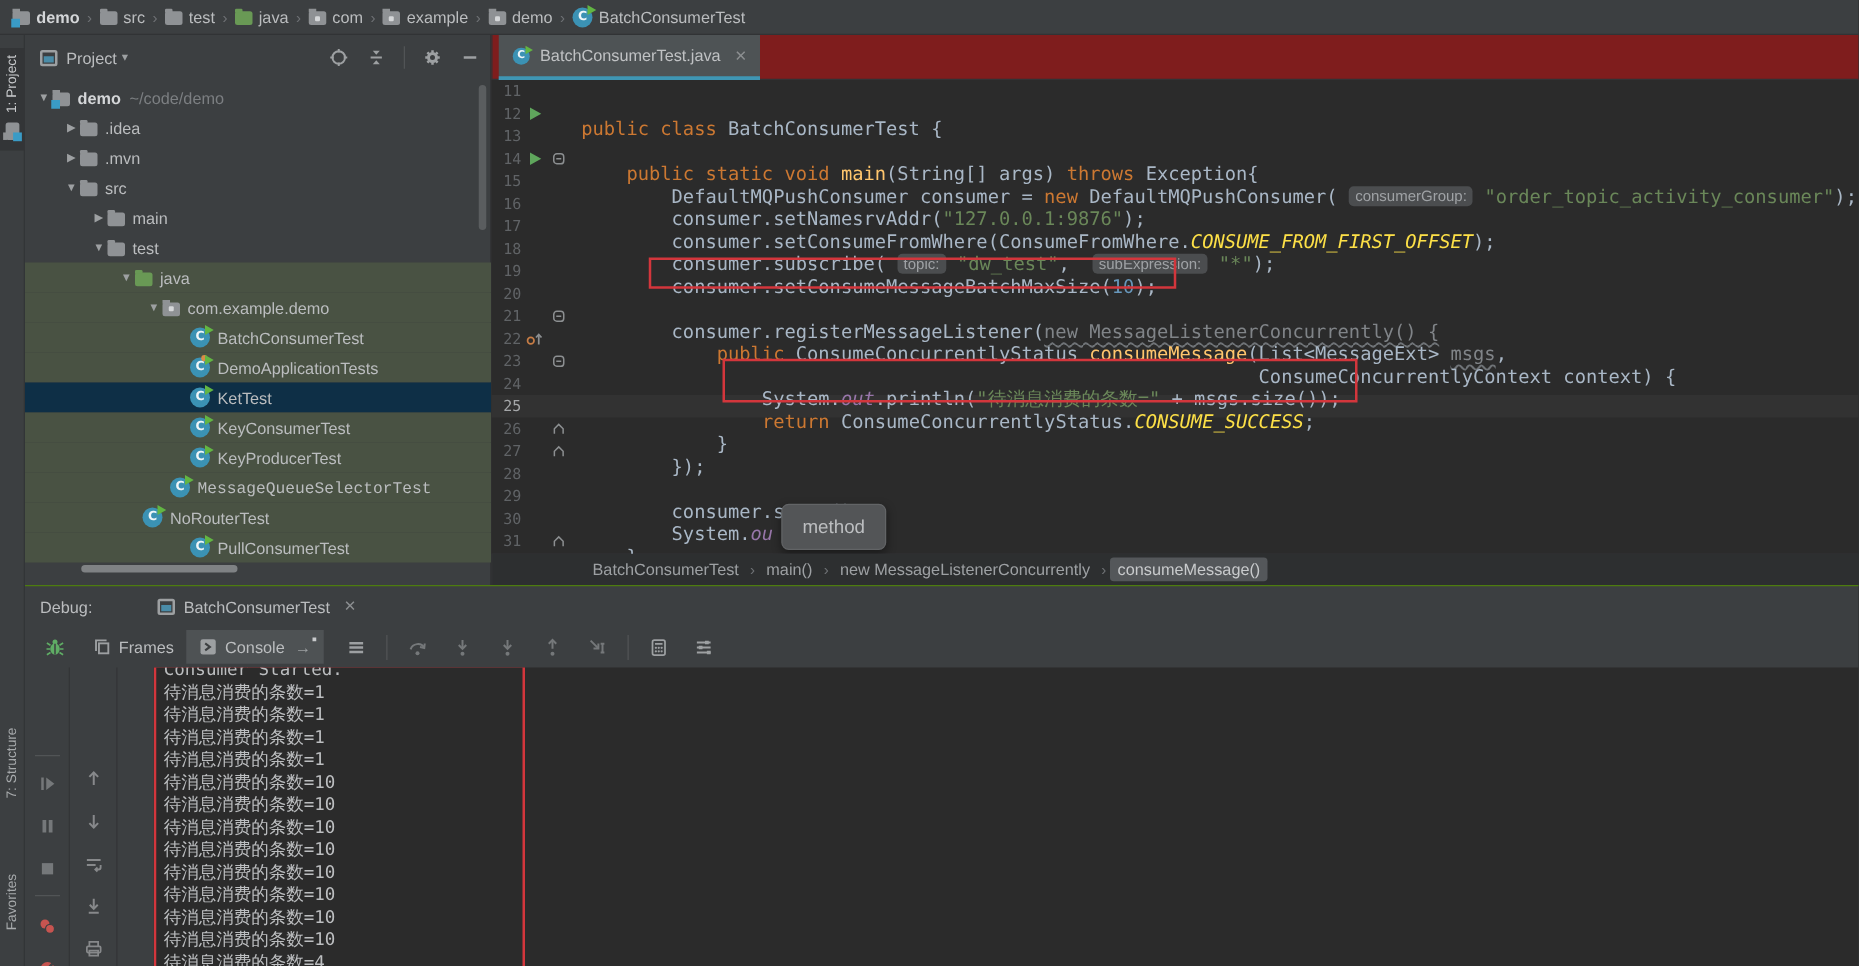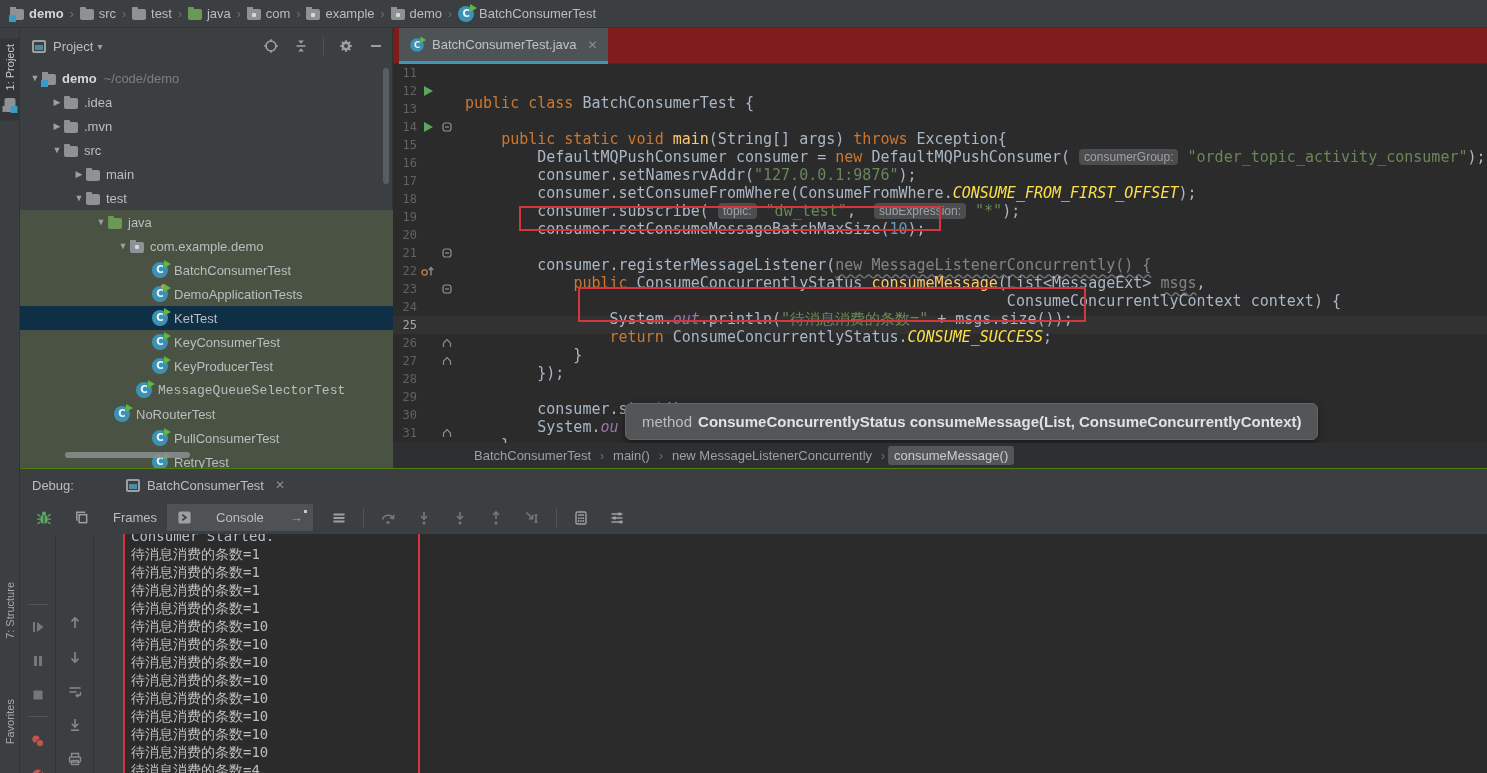--- a/index.html
+++ b/index.html
@@ -102,21 +102,21 @@
   .ebc-item{padding:2px 6px;}
   .ebc-item.selected{background:#54575a;border-radius:3px;color:#c8cacc;}
   .ebc-sep{color:#6e7174;margin:0 3px;font-size:12px;}
 
   
   .debug-panel{position:absolute;left:20px;top:468px;width:1467px;height:305px;background:#3c3f41;border-top:1px solid #4d7c0f;}
   .dbg-header{height:32px;display:flex;align-items:center;padding-left:12px;color:#bbbdbf;}
   .dbg-session{display:flex;align-items:center;gap:7px;margin-left:44px;padding:3px 8px;}
   .dbg-session .tab-close{color:#8c8f91;font-size:12px;margin-left:4px;}
   .dbg-toolbar{height:33px;display:flex;align-items:center;gap:0;padding-left:10px;}
-  .dbg-tab{display:flex;align-items:center;gap:24px;padding:6px 10px;color:#bbbdbf;}
+  .dbg-tab{display:flex;align-items:center;gap:6px;padding:6px 10px;color:#bbbdbf;}
   .dbg-tab.selected{background:#4e5254;}
   .console-jump{color:#9da0a2;font-size:13px;position:relative;margin-left:2px;}
   .console-jump::after{content:"";position:absolute;right:-4px;top:0;width:3px;height:3px;background:#c8cacc;}
   .tb-sep{width:1px;height:20px;background:#515456;margin:0 10px;}
   .tb-ic{width:28px;display:flex;justify-content:center;align-items:center;}
   .dbg-colA{position:absolute;left:0;top:65px;width:36px;bottom:0;border-right:1px solid #333537;}
   .dbg-colB{position:absolute;left:36px;top:65px;width:38px;bottom:0;border-right:1px solid #333537;}
   .col-ic{position:absolute;left:50%;transform:translateX(-50%);}
   .col-sep{position:absolute;left:8px;width:20px;height:1px;background:#515456;}
 
@@ -295,25 +295,20 @@
         </div>
         <div class="tree-row tint" style="padding-left: 80px;">
           <span class="tree-arrow"></span>
           <span class="ic ic-class"></span>
           <span class="tree-lbl">NoRouterTest</span>
         </div>
         <div class="tree-row tint" style="padding-left: 118px;">
           <span class="tree-arrow"></span>
           <span class="ic ic-class"></span>
           <span class="tree-lbl">PullConsumerTest</span>
-        </div>
-        <div class="tree-row tint" style="padding-left: 118px;">
-          <span class="tree-arrow"></span>
-          <span class="ic ic-class"></span>
-          <span class="tree-lbl">RetryTest</span>
         </div>
       </div>
     <div class="tree-vscroll"></div>
     <div class="tree-hscroll"></div>
   </div>
 
   <div class="tabbar">
     <div class="etab">
       <span class="ic ic-class" style="transform:scale(.85);"></span>
       <span>BatchConsumerTest.java</span>
@@ -487,21 +482,20 @@
         <div class="c-line"><span>        });</span></div>
         <div class="c-line"></div>
         <div class="c-line"><span>        consumer.start();</span></div>
         <div class="c-line"><span>        System.</span><span class="tok-f">ou</span></div>
         <div class="c-line"><span>    }</span></div>
       </div>
     <div class="redbox box1"></div>
     <div class="redbox box2"></div>
     <div class="tooltip">
       <span>method</span>
-      <b>ConsumeConcurrentlyStatus consumeMessage(List, ConsumeConcurrentlyContext)</b>
     </div>
   </div>
 
   <div class="ed-breadcrumbs" id="ed-breadcrumbs">
       <span class="ebc-item">BatchConsumerTest</span>
       <span class="ebc-sep">›</span>
       <span class="ebc-item">main()</span>
       <span class="ebc-sep">›</span>
       <span class="ebc-item">new MessageListenerConcurrently</span>
       <span class="ebc-sep">›</span>

